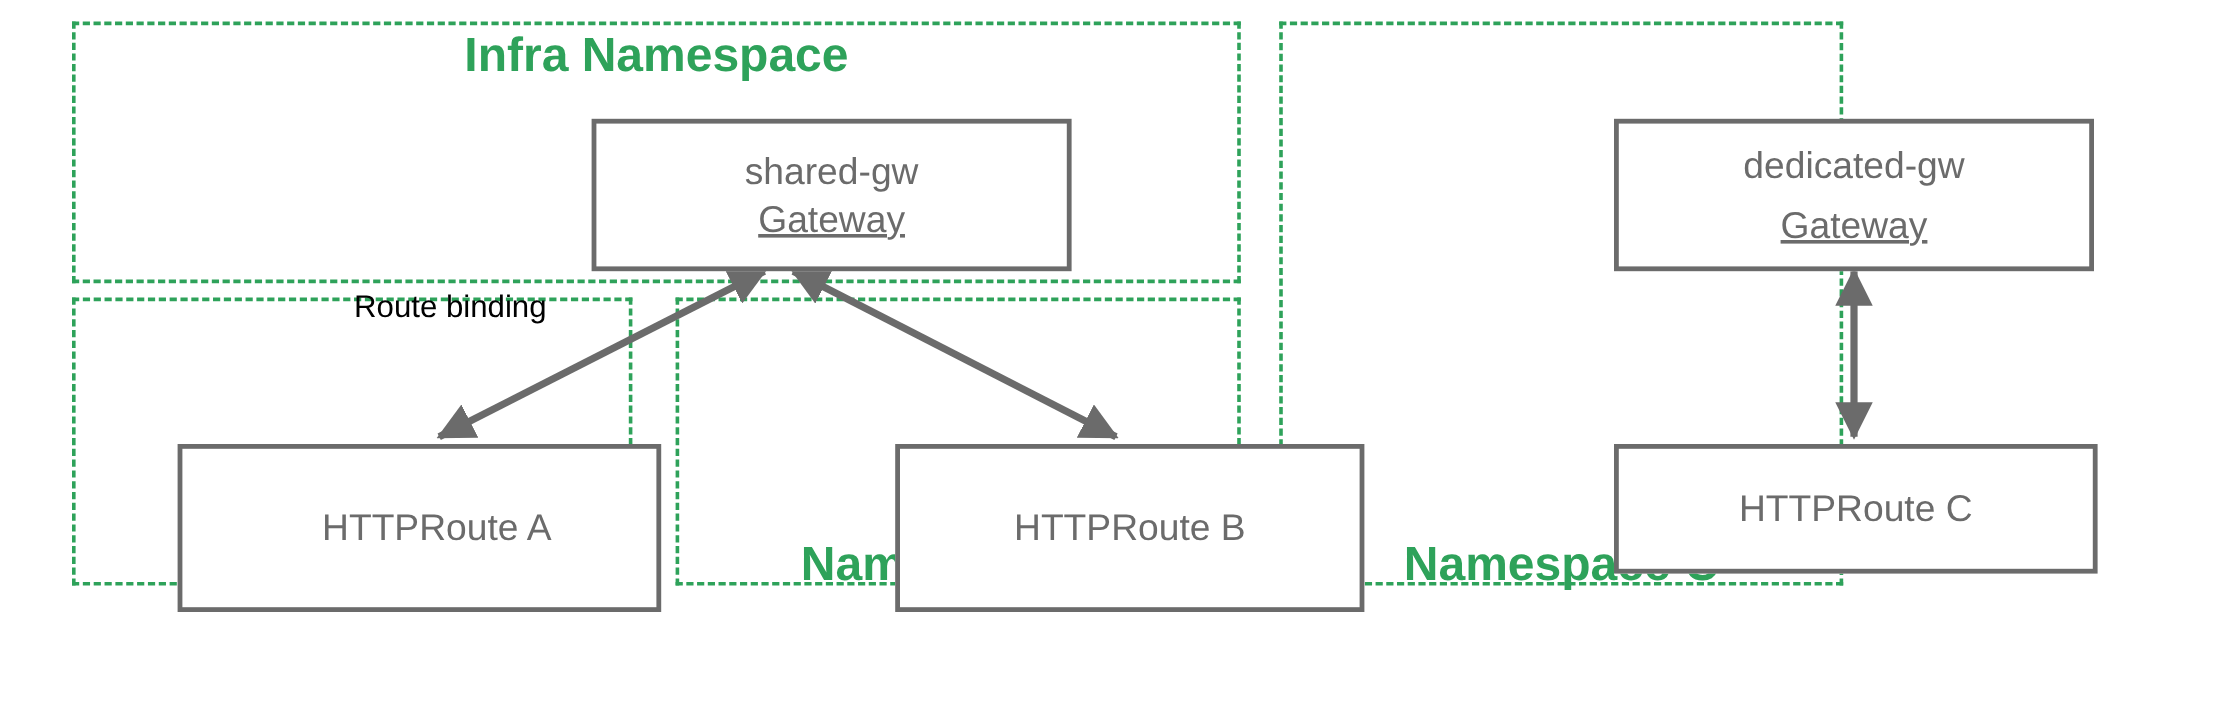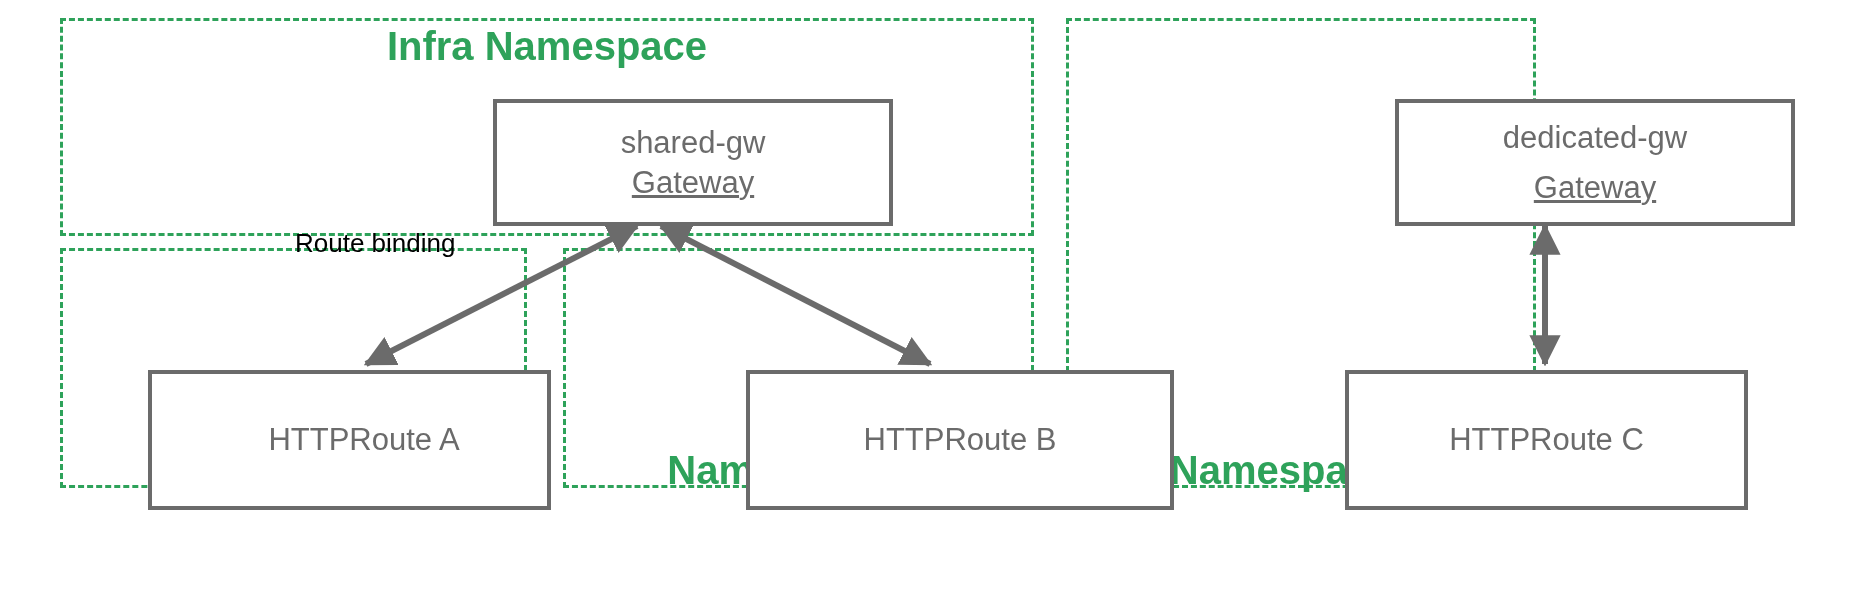--- a/index.html
+++ b/index.html
@@ -97,32 +97,32 @@
 
       HTTPRoute C --&gt;
     <line x1="1545" y1="226" x2="1545" y2="364" stroke="#6b6b6b" stroke-width="6" marker-start="url(#ah)" marker-end="url(#ah)"></line>
   </svg>
 
   <div class="node-box" style="left: 449px; top: 99px; width: 400px; height: 127px; border-color: rgb(107, 107, 107); color: rgb(107, 107, 107); margin-left: 44px;">
     <span>shared-gw</span>
     <span class="line2">Gateway</span>
   </div>
 
-  <div class="node-box" style="left: 1395px; top: 99px; width: 400px; height: 127px; border-color: rgb(107, 107, 107); color: rgb(107, 107, 107); gap: 10px;">
+  <div class="node-box" style="left: 1345px; top: 99px; width: 400px; height: 127px; border-color: rgb(107, 107, 107); color: rgb(107, 107, 107); gap: 10px;">
     <span>dedicated-gw</span>
     <span class="line2">Gateway</span>
   </div>
 
   <div class="node-box" style="left: 148px; top: 370px; width: 403px; height: 140px; border-color: rgb(107, 107, 107); color: rgb(107, 107, 107); padding-left: 29px;">
     <span>HTTPRoute A</span>
   </div>
 
-  <div class="node-box" style="left: 746px; top: 370px; width: 428px; height: 140px; border-color: rgb(107, 107, 107); color: rgb(107, 107, 107);">
+  <div class="node-box" style="left: 746px; top: 370px; width: 391px; height: 140px; border-color: rgb(107, 107, 107); color: rgb(107, 107, 107);">
     <span>HTTPRoute B</span>
   </div>
 
-  <div class="node-box" style="left: 1345px; top: 370px; width: 403px; height: 140px; border-color: rgb(107, 107, 107); color: rgb(107, 107, 107);">
+  <div class="node-box" style="left: 1345px; top: 370px; width: 403px; height: 108px; border-color: rgb(107, 107, 107); color: rgb(107, 107, 107);">
     <span>HTTPRoute C</span>
   </div>
 
-  <div class="edge-label" style="left: 295px; top: 228px; color: rgb(0, 0, 0);">Route binding</div>
+  <div class="edge-label" style="left: 295px; top: 240px; color: rgb(0, 0, 0);">Route binding</div>
 
 </div>
 
 </body></html>

